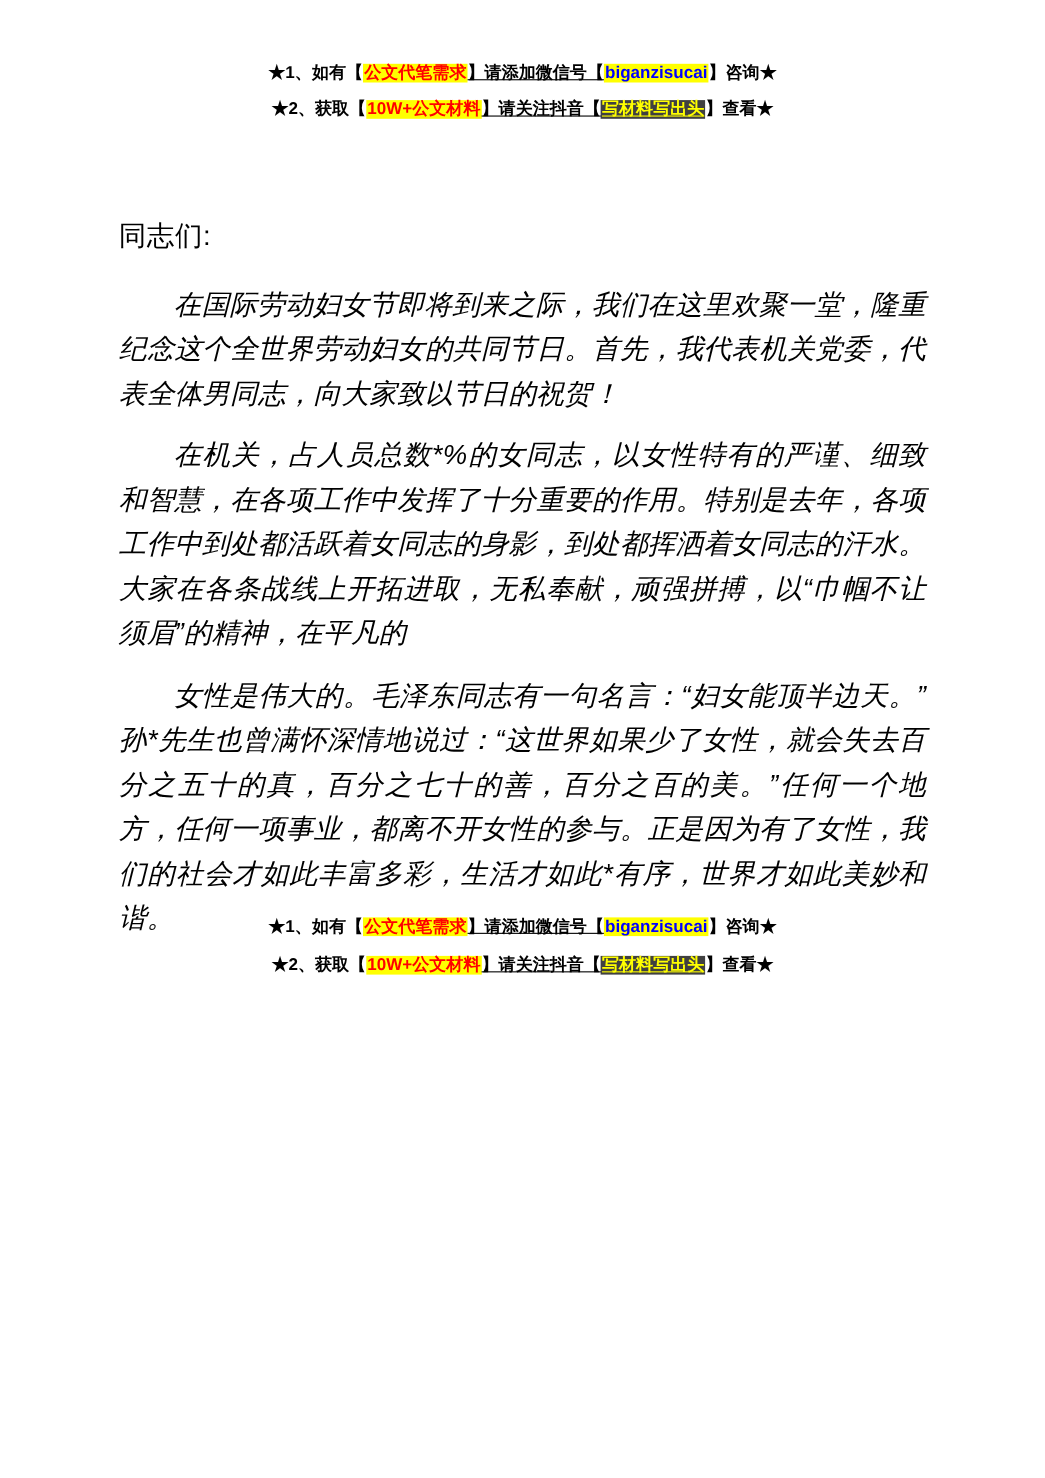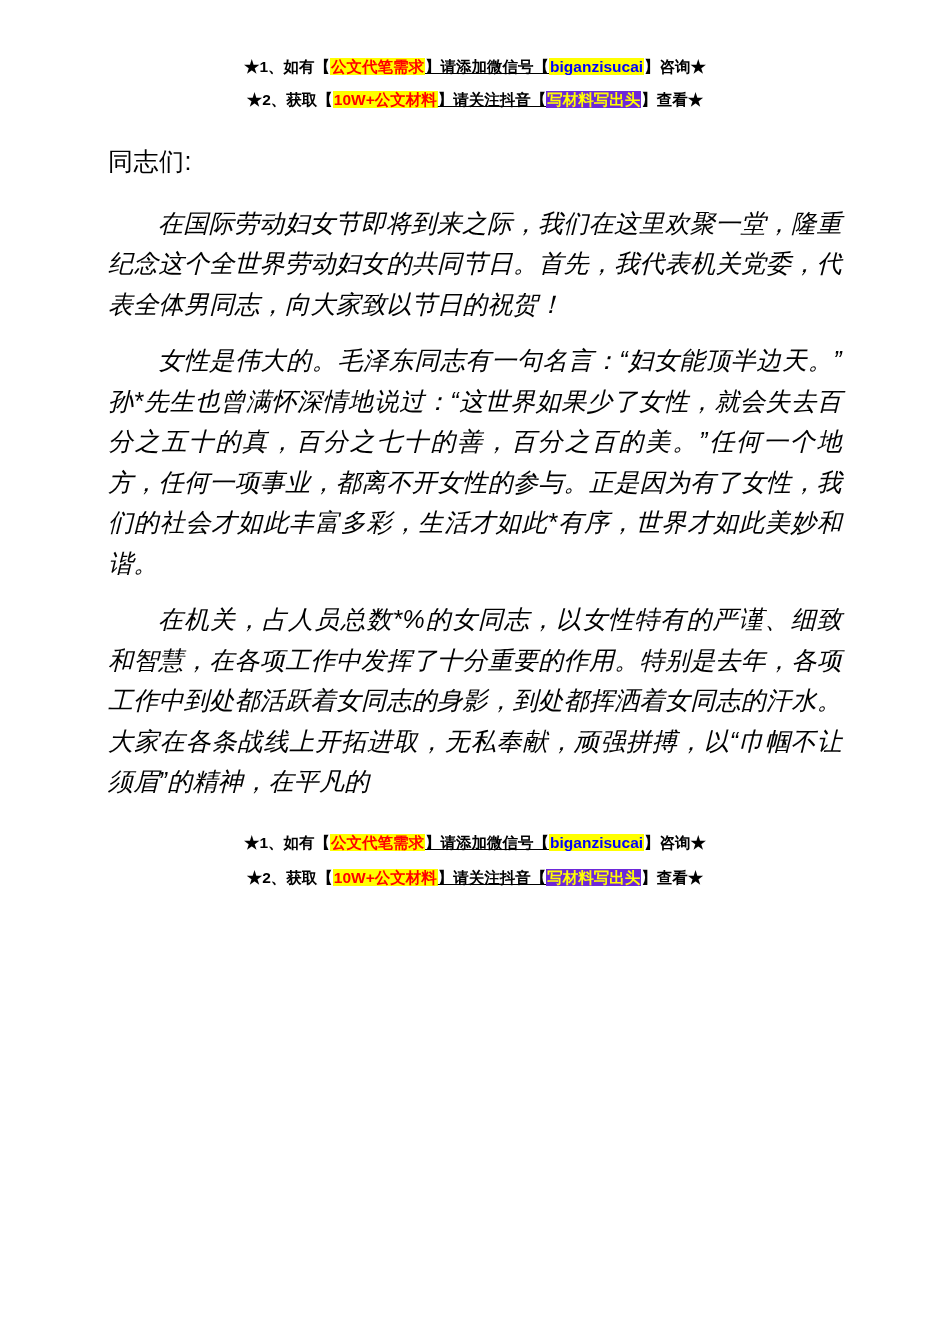--- a/index.html
+++ b/index.html
@@ -40,39 +40,40 @@
     background: #ffff00;
     color: #ff0000;
     padding: 0 1px;
   }
   .hl-yellow-blue {
     background: #ffff00;
     color: #0000ff;
     padding: 0 1px;
   }
   .hl-red-box {
-    background: #6d28d9;
+    background: #404040;
     color: #ffff00;
     padding: 0 1px;
+    text-decoration: underline;
   }
   .u { text-decoration: underline; }
 
   
   .doc-title {
     margin: 30px 0 0 0;
     text-align: center;
     font-size: 33px;
     font-weight: bold;
     line-height: 1.42;
     letter-spacing: 1px;
   }
 
   
   .body-wrap {
-    margin-top: 34px;
+    margin-top: 88px;
   }
   .salutation {
     font-size: 25px;
     line-height: 1.55;
     margin: 0 0 22px 0;
     letter-spacing: 0.5px;
   }
   .para {
     font-size: 25px;
     line-height: 1.62;
@@ -109,22 +110,22 @@
     </div>
     <div class="promo promo-line">
       <span class="plain">★2、获取【</span><span class="hl-yellow-red">10W+公文材料</span><span class="plain u">】请关注抖音【</span><span class="hl-red-box">写材料写出头</span><span class="plain">】查看★</span>
     </div>
   </div>
 
 
   <div class="body-wrap">
     <p class="salutation">同志们:</p>
     <p class="para">在国际劳动妇女节即将到来之际，我们在这里欢聚一堂，隆重纪念这个全世界劳动妇女的共同节日。首先，我代表机关党委，代表全体男同志，向大家致以节日的祝贺！</p>
+    <p class="para">在机关，占人员总数*%的女同志，以女性特有的严谨、细致和智慧，在各项工作中发挥了十分重要的作用。特别是去年，各项工作中到处都活跃着女同志的身影，到处都挥洒着女同志的汗水。大家在各条战线上开拓进取，无私奉献，顽强拼搏，以“巾帼不让须眉”的精神，在平凡的</p>
     <p class="para">女性是伟大的。毛泽东同志有一句名言：“妇女能顶半边天。”孙*先生也曾满怀深情地说过：“这世界如果少了女性，就会失去百分之五十的真，百分之七十的善，百分之百的美。”任何一个地方，任何一项事业，都离不开女性的参与。正是因为有了女性，我们的社会才如此丰富多彩，生活才如此*有序，世界才如此美妙和谐。</p>
-    <p class="para">在机关，占人员总数*%的女同志，以女性特有的严谨、细致和智慧，在各项工作中发挥了十分重要的作用。特别是去年，各项工作中到处都活跃着女同志的身影，到处都挥洒着女同志的汗水。大家在各条战线上开拓进取，无私奉献，顽强拼搏，以“巾帼不让须眉”的精神，在平凡的</p>
   </div>
 
   <div class="footer">
     <div class="promo promo-line">
       <span class="plain">★1、如有【</span><span class="hl-yellow-red">公文代笔需求</span><span class="plain u">】请添加微信号【</span><span class="hl-yellow-blue">biganzisucai</span><span class="plain">】咨询★</span>
     </div>
     <div class="promo promo-line">
       <span class="plain">★2、获取【</span><span class="hl-yellow-red">10W+公文材料</span><span class="plain u">】请关注抖音【</span><span class="hl-red-box">写材料写出头</span><span class="plain">】查看★</span>
     </div>
   </div>

